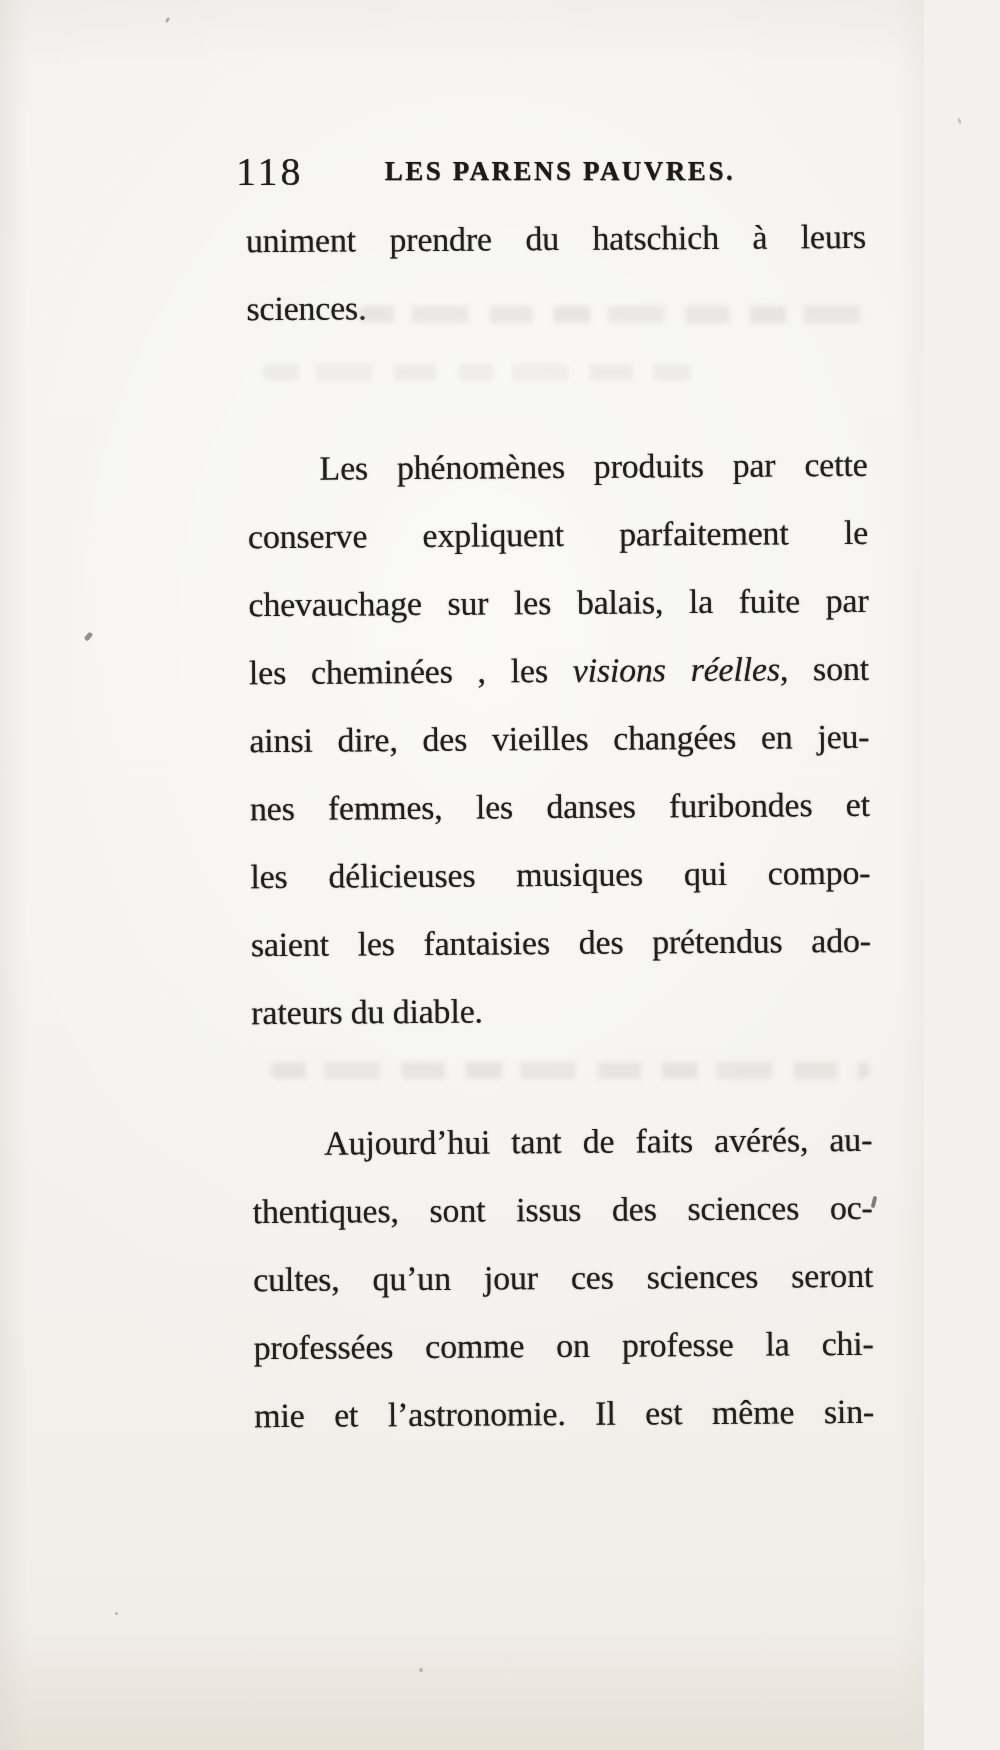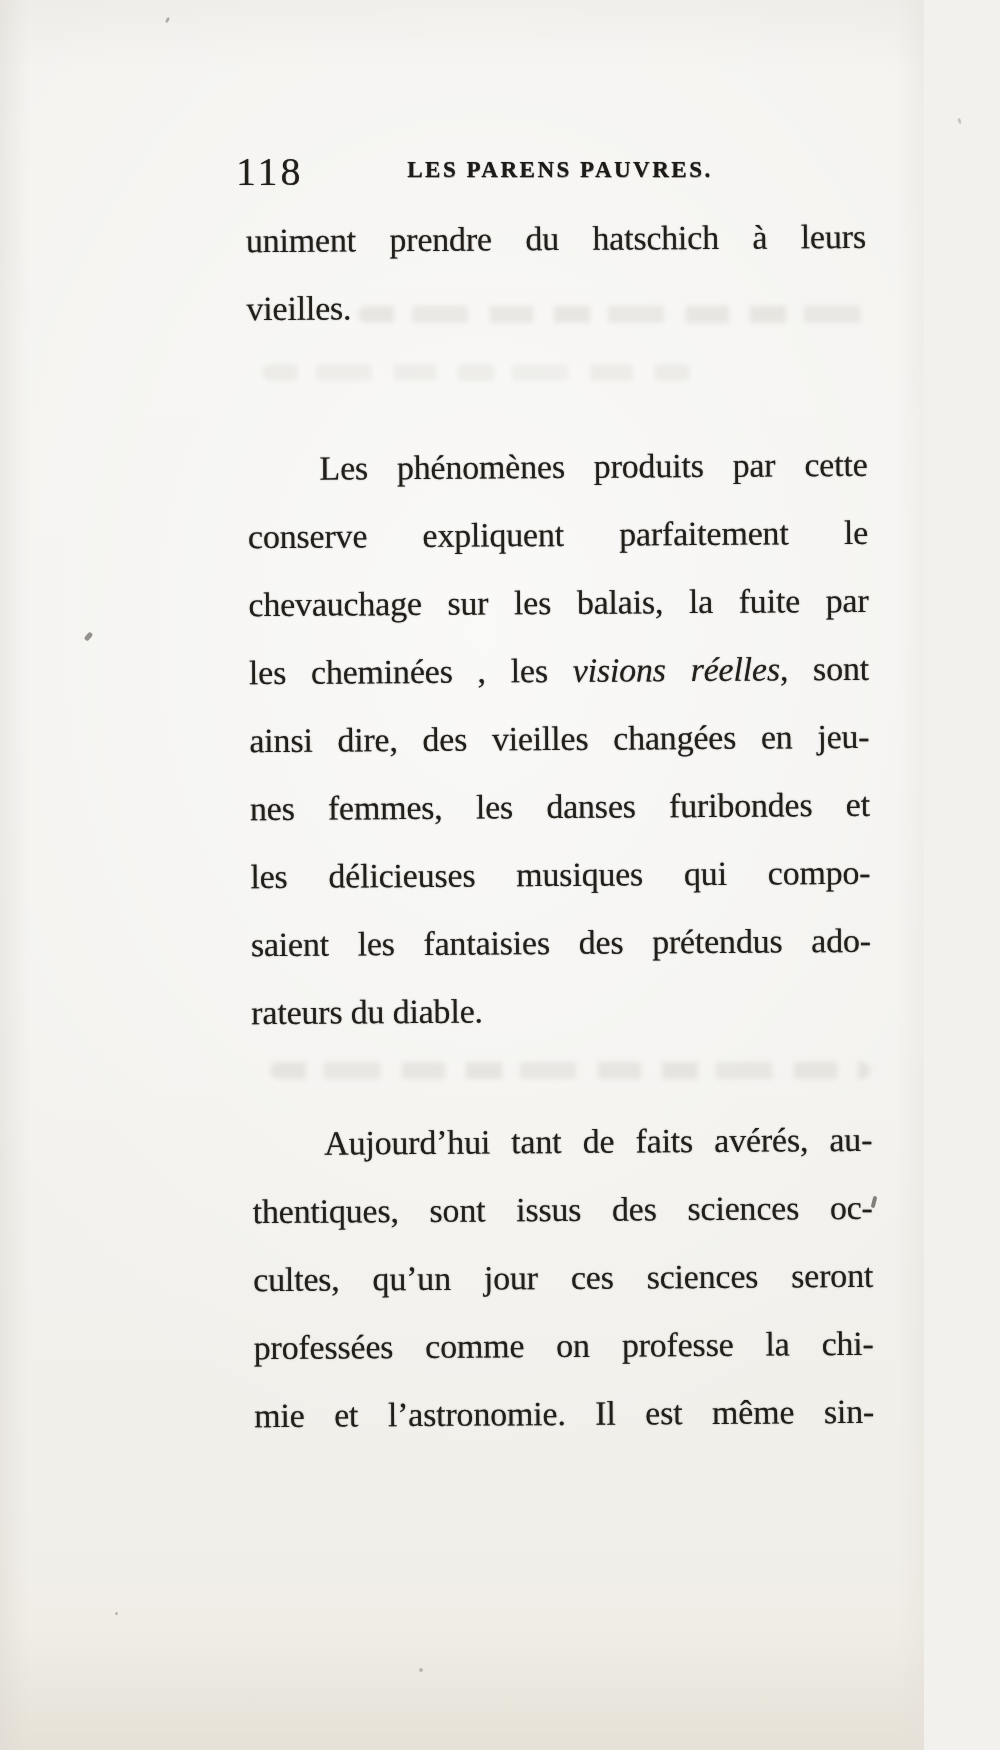--- a/index.html
+++ b/index.html
@@ -43,21 +43,21 @@
     letter-spacing: 3px;
     color: #221f1b;
     text-shadow: 0 0 1px rgba(34,31,27,0.65);
   }
   .header-title {
     position: absolute;
     left: 250px;
     width: 620px;
     top: 158px;
     text-align: center;
-    font-size: 23px;
+    font-size: 27px;
     line-height: 1;
     font-weight: bold;
     letter-spacing: 2.5px;
     color: #1d1a17;
     text-shadow: 0 0 1px rgba(29,26,23,0.7), 0.5px 0.5px 0.5px rgba(29,26,23,0.35);
   }
 
   .text-block {
     position: absolute;
     left: 250px;
@@ -113,21 +113,21 @@
 
 <div class="page">
 
   <span class="header-pagenum">118</span>
   <div class="header-title">LES PARENS PAUVRES.</div>
 
   <div class="text-block">
 
     <div class="para p1">
       <div class="line j"><span>uniment prendre du hatschich à leurs</span></div>
-      <div class="line end"><span>vieilles.</span></div>
+      <div class="line end"><span>sciences.</span></div>
     </div>
 
     <div class="para p2">
       <div class="line j ind"><span>Les phénomènes produits par cette</span></div>
       <div class="line j"><span>conserve expliquent parfaitement le</span></div>
       <div class="line j"><span>chevauchage sur les balais, la fuite par</span></div>
       <div class="line j"><span>les cheminées , les </span><span class="it">visions réelles</span><span>, sont</span></div>
       <div class="line j"><span>ainsi dire, des vieilles changées en jeu-</span></div>
       <div class="line j"><span>nes femmes, les danses furibondes et</span></div>
       <div class="line j"><span>les délicieuses musiques qui compo-</span></div>

